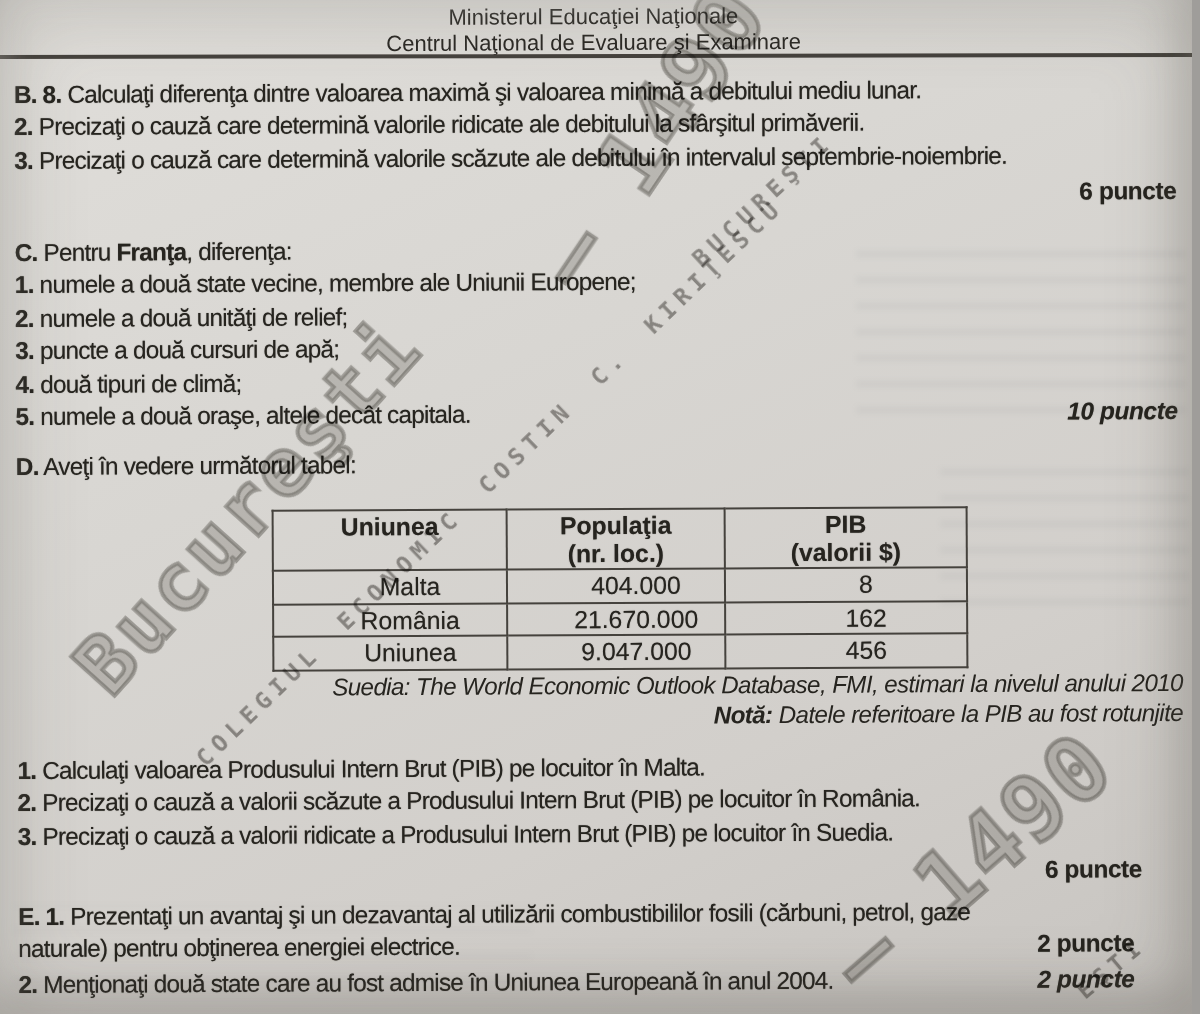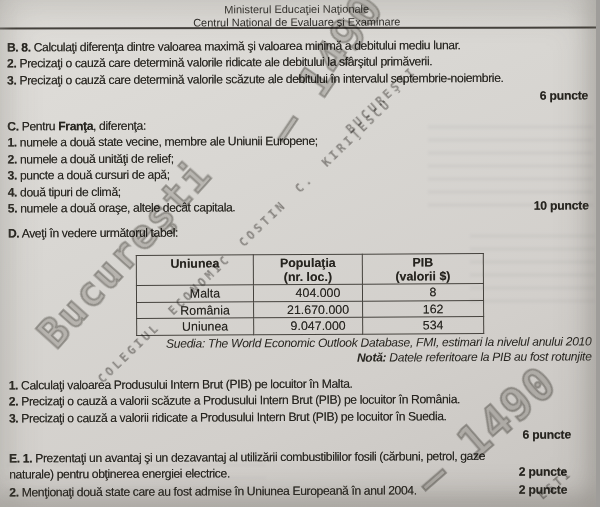--- a/index.html
+++ b/index.html
@@ -17,21 +17,21 @@
   .g3{left:6px;top:452px;width:260px;height:50px;opacity:.25;}
   .content{position:absolute;inset:0;z-index:2;transform:rotate(-0.3deg);}
   .hdr{position:absolute;top:3px;left:0;right:0;text-align:center;font-size:11px;line-height:12.5px;color:#2c2a26;}
   .rule{position:absolute;top:27px;left:-4px;right:-4px;height:2px;background:#45423d;transform:rotate(.2deg);}
   .sec{position:absolute;left:8px;right:2px;font-size:12.2px;letter-spacing:-0.4px;line-height:16.4px;
     text-shadow:0 0 .5px rgba(38,36,31,.55);}
   .q{white-space:nowrap;}
   .n{font-weight:bold;}
   .ptsline{text-align:right;font-weight:bold;letter-spacing:-0.2px;}
   .row{display:flex;justify-content:space-between;align-items:baseline;}
-  .pts{font-weight:bold;letter-spacing:-0.2px;}
+  .pts{font-weight:bold;letter-spacing:-0.2px;font-style:italic;}
   #sec-b{top:38px;} #sec-b .ptsline{margin-top:2px;padding-right:5px;}
   #sec-c{top:117px;} #sec-c .pts{padding-right:5px;}
   #sec-d-intro{top:224px;}
   table.dt{position:absolute;top:254px;left:136px;z-index:2;border-collapse:collapse;
     font-size:12.4px;line-height:14.2px;text-align:center;color:#26241f;transform:rotate(-0.3deg);
     text-shadow:0 0 .5px rgba(38,36,31,.5);}
   table.dt th,table.dt td{border:1.4px solid #45423d;padding:0 4px;}
   table.dt th{font-weight:bold;vertical-align:top;padding-top:1px;}
   table.dt th .sub{display:block;font-weight:bold;}
   table.dt td{height:15.5px;padding-left:24px;}
@@ -136,21 +136,21 @@
       <td>8</td>
     </tr>
     <tr>
       <td>România</td>
       <td>21.670.000</td>
       <td>162</td>
     </tr>
     <tr>
       <td>Uniunea</td>
       <td>9.047.000</td>
-      <td>534</td>
+      <td>456</td>
     </tr>
   </tbody>
     </table>
 
   <div class="wm wm-big wm-city">Bucureşti</div>
   <div class="wm wm-big wm-yt">– 1490</div>
   <div class="wm wm-big wm-yb">– 1490</div>
   <div class="wm wm-small wm-s1">COLEGIUL ECONOMIC COSTIN C. KIRIŢESCU</div>
   <div class="wm wm-small wm-s2">BUCUREŞTI</div>
   <div class="wm wm-small wm-s3">EŞTI</div>

